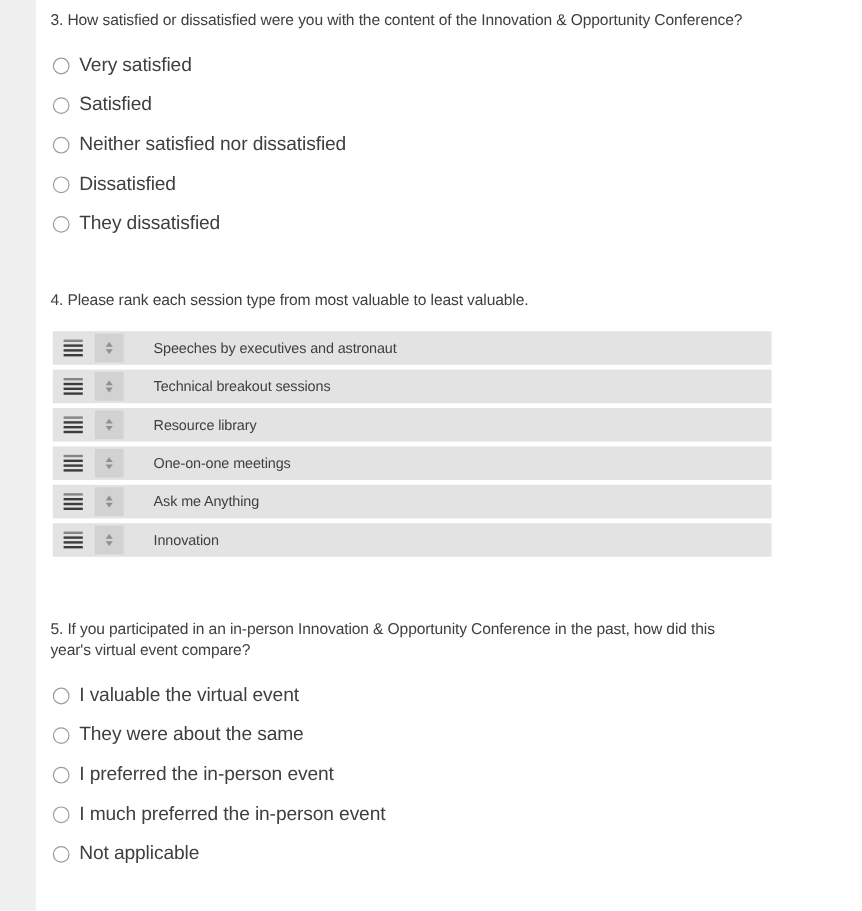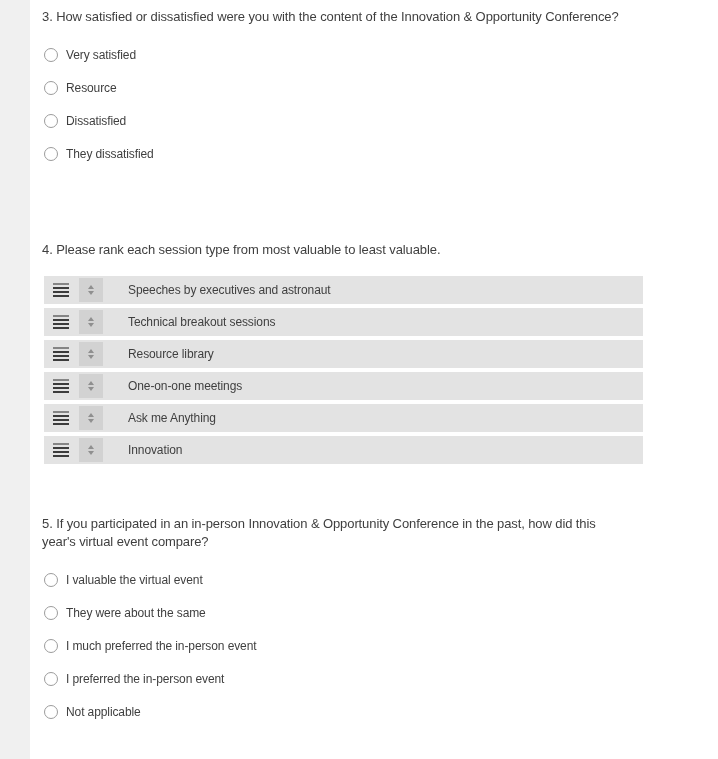--- a/index.html
+++ b/index.html
@@ -28,21 +28,21 @@
   .options{margin-top:13px;margin-left:2px;}
   .option{
     display:flex;align-items:center;height:33px;cursor:pointer;
   }
   .radio{
     width:14px;height:14px;border-radius:50%;
     border:1.5px solid var(--radio_border);background:#fff;
     flex:0 0 auto;
   }
   .option-label{
-    margin-left:8px;font-size:12px;letter-spacing:-0.1px;color:var(--text);
+    margin-left:8px;font-size:16px;letter-spacing:-0.1px;color:var(--text);
   }
   
   .rank-list{margin-top:17px;margin-left:2px;width:643px;}
   .rank-row{
     width:599px;height:28px;background:var(--rank_row_bg);
     margin-bottom:4px;display:flex;align-items:center;
     padding-left:9px;cursor:grab;
   }
   .drag-handle{width:16px;height:14px;display:flex;flex-direction:column;justify-content:space-between;}
   .drag-line{height:2px;width:16px;background:#3c3c3c;}
@@ -69,23 +69,27 @@
   <h2 class="q-heading">3. How satisfied or dissatisfied were you with the content of the Innovation &amp; Opportunity Conference?</h2>
   <div class="options">
 
       <div class="option">
         <span class="radio"></span>
         <span class="option-label">Very satisfied</span>
       </div>
 
       <div class="option">
         <span class="radio"></span>
-        <span class="option-label">Resource</span>
-      </div>
-
+        <span class="option-label">Satisfied</span>
+      </div>
+
+      <div class="option">
+        <span class="radio"></span>
+        <span class="option-label">Neither satisfied nor dissatisfied</span>
+      </div>
 
       <div class="option">
         <span class="radio"></span>
         <span class="option-label">Dissatisfied</span>
       </div>
 
       <div class="option">
         <span class="radio"></span>
         <span class="option-label">They dissatisfied</span>
       </div>
@@ -194,26 +198,26 @@
         <span class="option-label">I valuable the virtual event</span>
       </div>
 
       <div class="option">
         <span class="radio"></span>
         <span class="option-label">They were about the same</span>
       </div>
 
       <div class="option">
         <span class="radio"></span>
+        <span class="option-label">I preferred the in-person event</span>
+      </div>
+
+      <div class="option">
+        <span class="radio"></span>
         <span class="option-label">I much preferred the in-person event</span>
-      </div>
-
-      <div class="option">
-        <span class="radio"></span>
-        <span class="option-label">I preferred the in-person event</span>
       </div>
 
       <div class="option">
         <span class="radio"></span>
         <span class="option-label">Not applicable</span>
       </div>
     </div>
 </section>
 
 </body></html>

